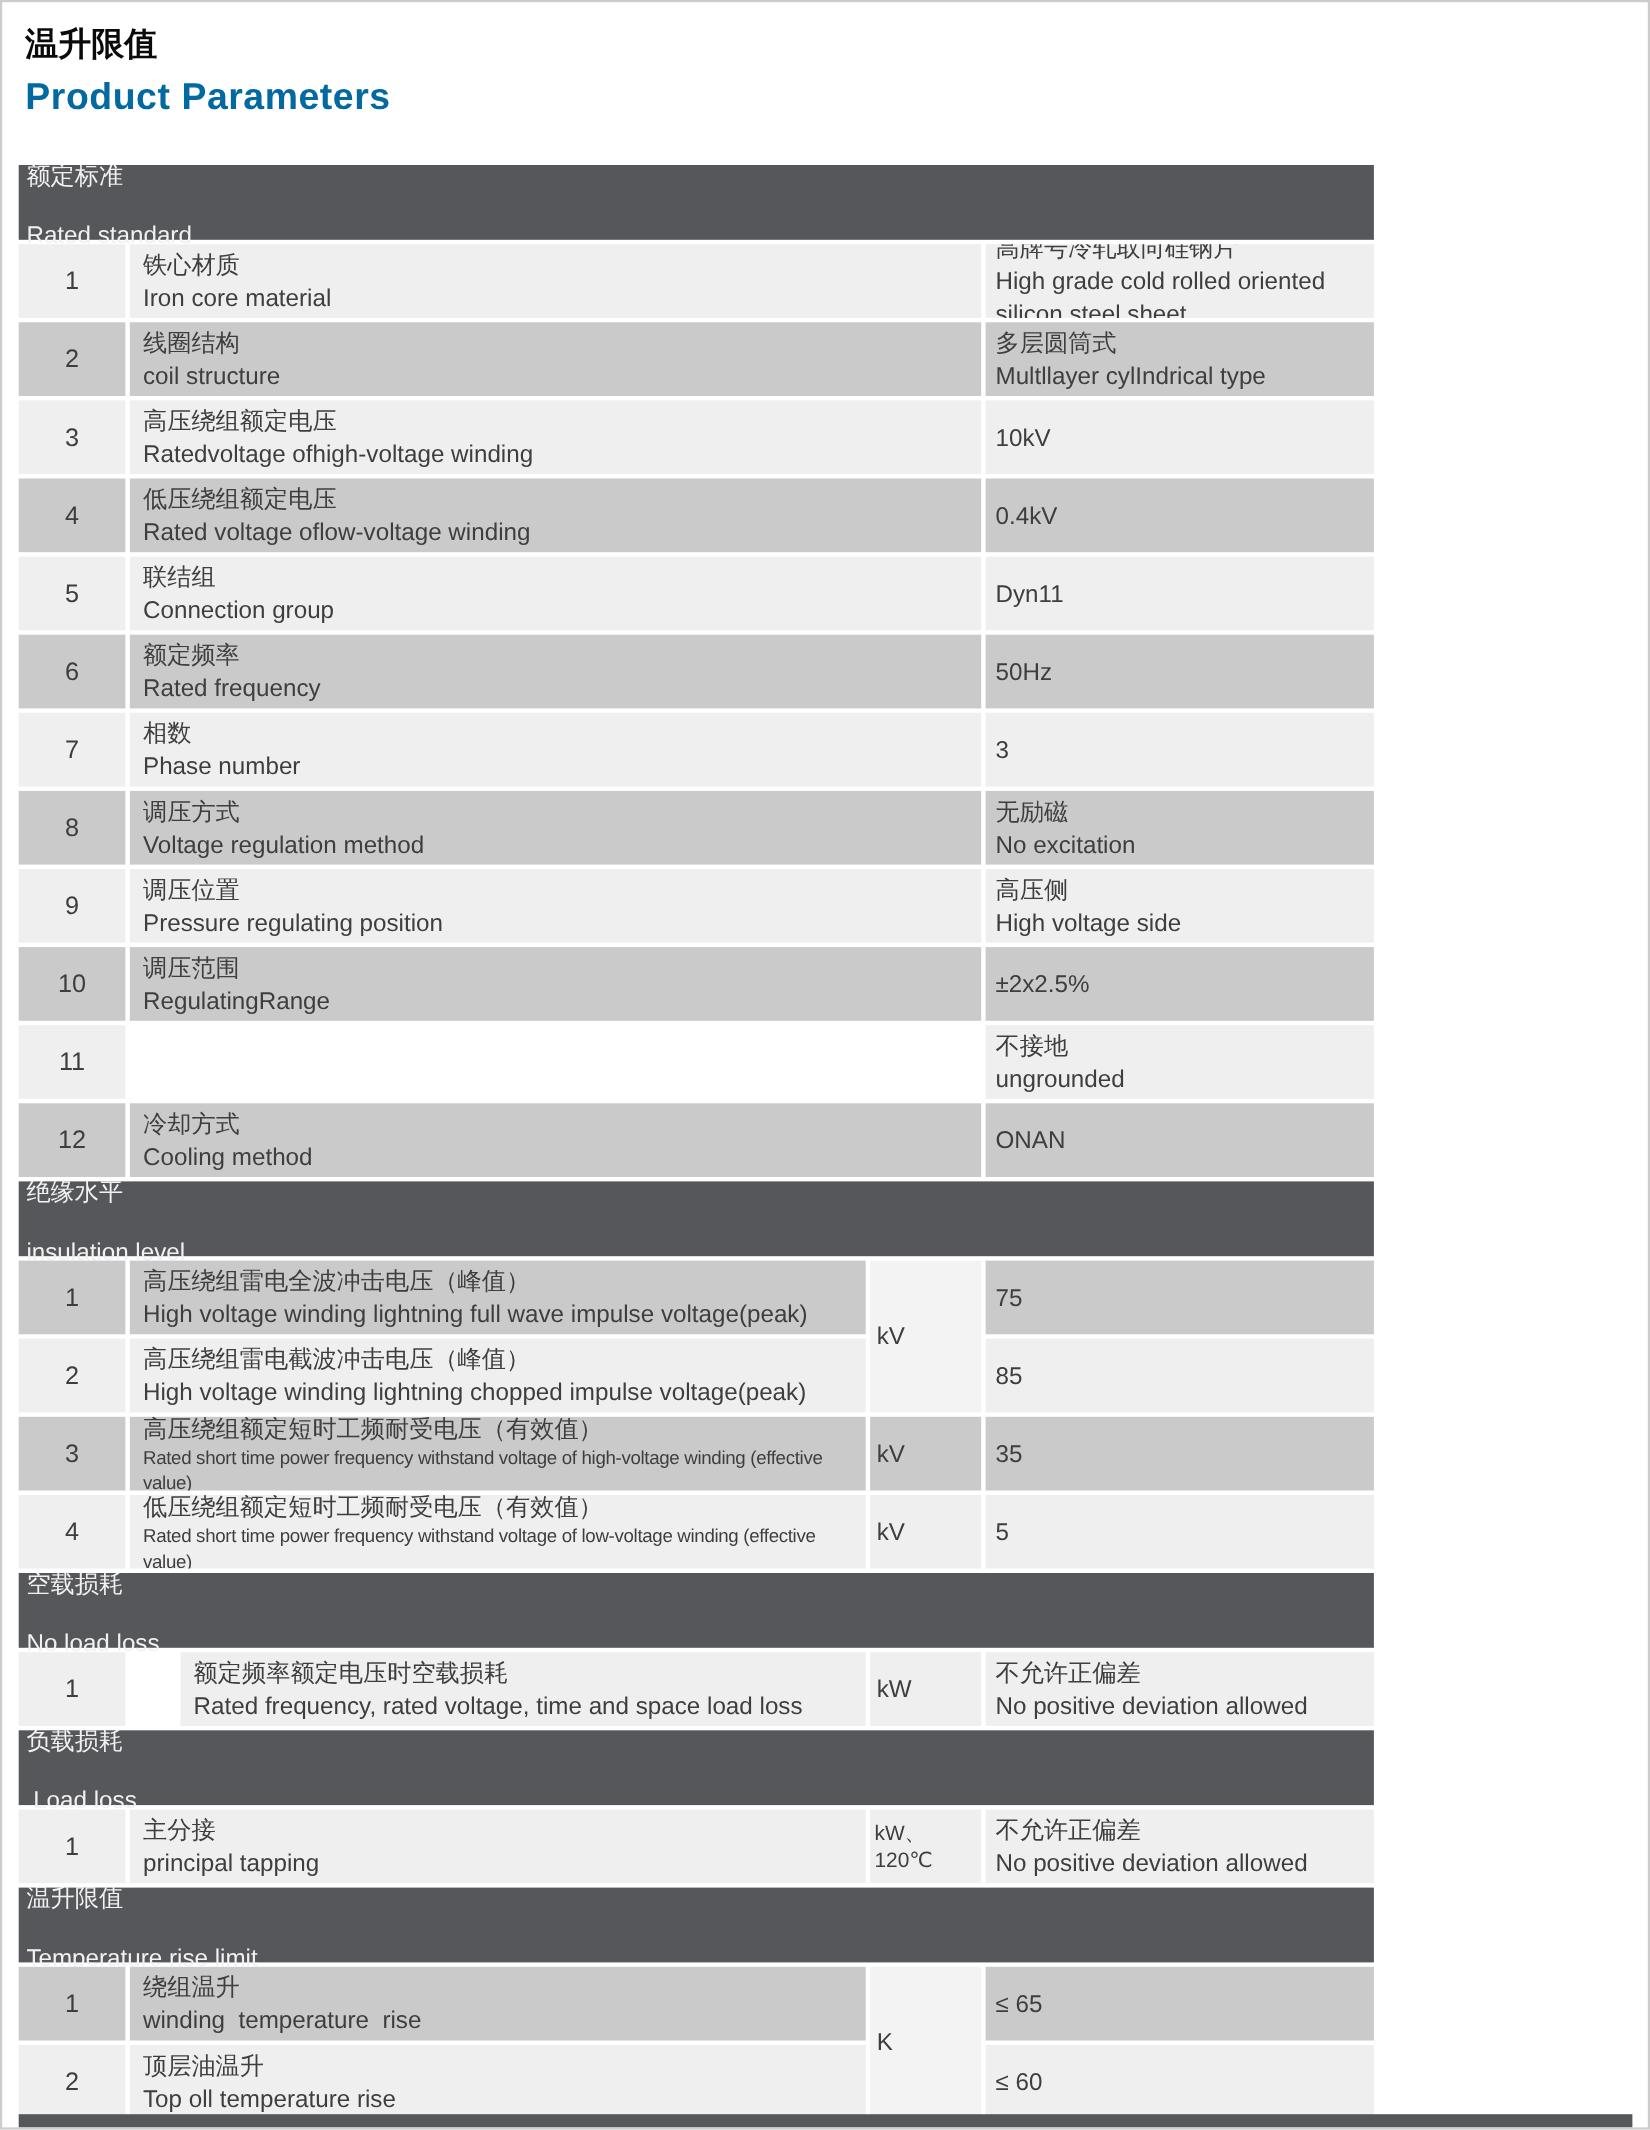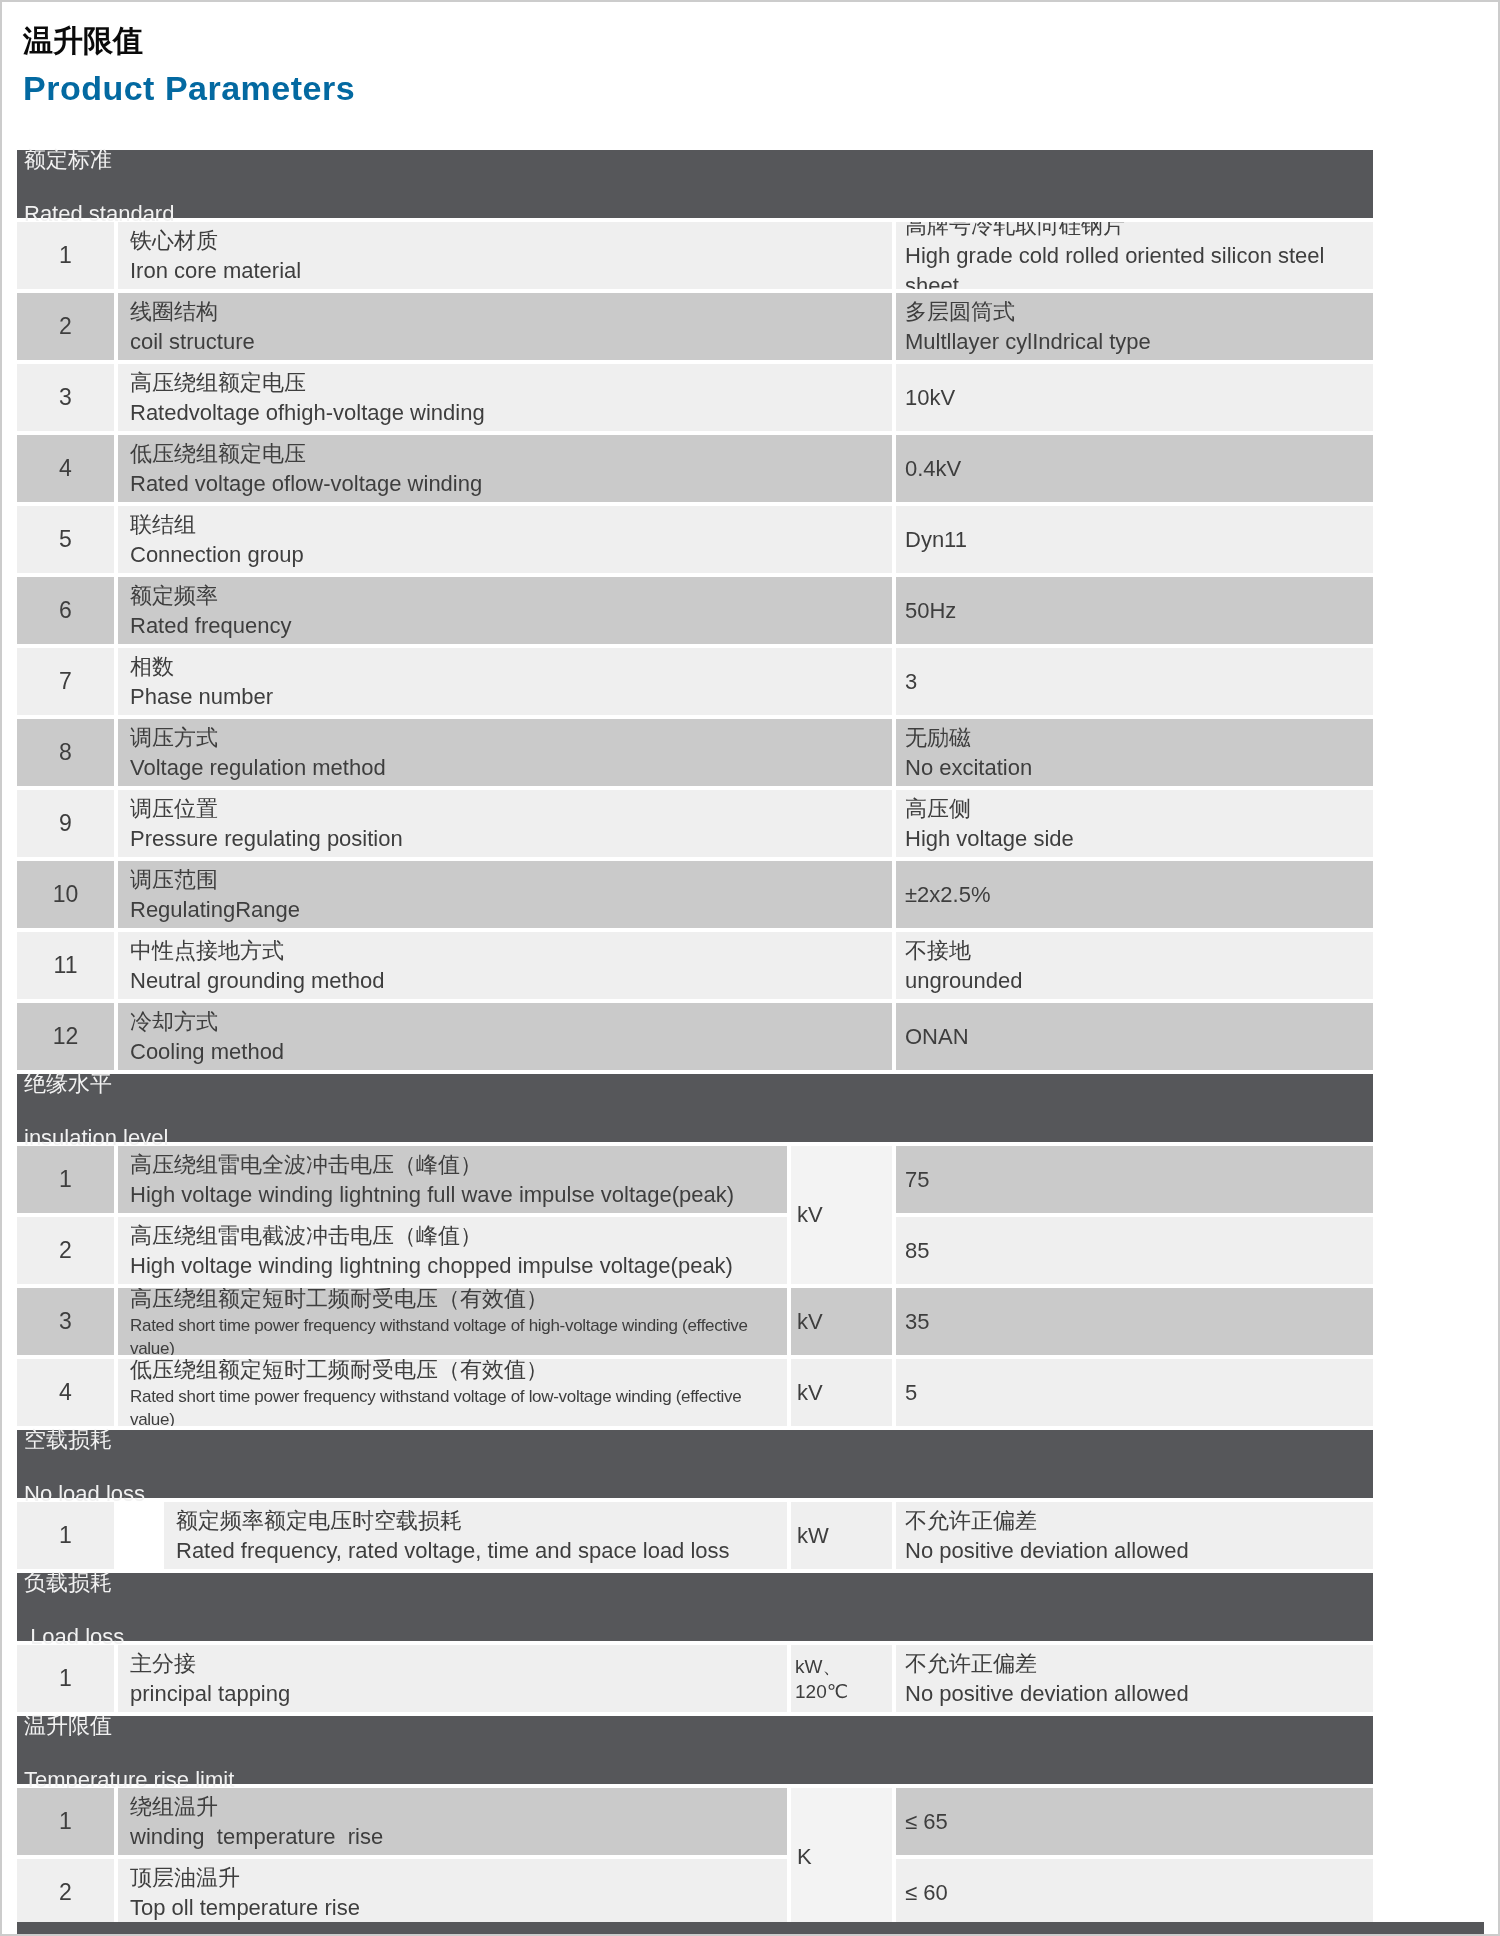--- a/index.html
+++ b/index.html
@@ -4,21 +4,21 @@
 <style>
   html,body{margin:0;padding:0;}
   body{width:1500px;background:#ffffff;font-family:"Liberation Sans","DejaVu Sans",sans-serif;}
   .page{
     width:1500px;height:1936px;box-sizing:border-box;
     border:2px solid #cccccc;position:relative;overflow:hidden;background:#ffffff;
   }
   .content{padding:20px 14px 0 15px;}
   .title-zh{font-size:30px;line-height:38px;font-weight:700;color:#0a0a0a;margin:0 0 8px 6px;}
   .title-en{font-size:34px;line-height:40px;font-weight:700;color:#0369a1;margin:0 0 42px 6px;letter-spacing:0.5px;}
-  .param-table{width:1356px;}
+  .param-table{width:1232px;}
   .sec-header{
     background:#56575a;color:#f1f1f1;
     height:68px;box-sizing:border-box;padding:5px 10px 0 7px;
     display:flex;flex-direction:column;justify-content:center;
     margin-bottom:4px;
   }
   .sec-zh{font-size:22px;line-height:29px;}
   .sec-en{font-size:22px;line-height:29px;white-space:pre-wrap;margin-top:25px;}
   .sec-rows{
     display:grid;
@@ -139,24 +139,20 @@
             </div>
             <div class="cell num dark" style="grid-area: 10 / 1;">10</div>
             <div class="cell label dark" style="grid-area: 10 / 2 / auto / span 2;">
               <div class="zh-line">调压范围</div>
               <div class="en-line">RegulatingRange</div>
             </div>
             <div class="cell value dark" style="grid-area: 10 / 4;">
               <div class="zh-line">±2x2.5%</div>
             </div>
             <div class="cell num light" style="grid-area: 11 / 1;">11</div>
-            <div class="cell label light" style="grid-area: 11 / 2 / auto / span 2;">
-              <div class="zh-line">中性点接地方式</div>
-              <div class="en-line">Neutral grounding method</div>
-            </div>
             <div class="cell value light" style="grid-area: 11 / 4;">
               <div class="zh-line">不接地</div>
               <div class="en-line">ungrounded</div>
             </div>
             <div class="cell num dark" style="grid-area: 12 / 1;">12</div>
             <div class="cell label dark" style="grid-area: 12 / 2 / auto / span 2;">
               <div class="zh-line">冷却方式</div>
               <div class="en-line">Cooling method</div>
             </div>
             <div class="cell value dark" style="grid-area: 12 / 4;">

